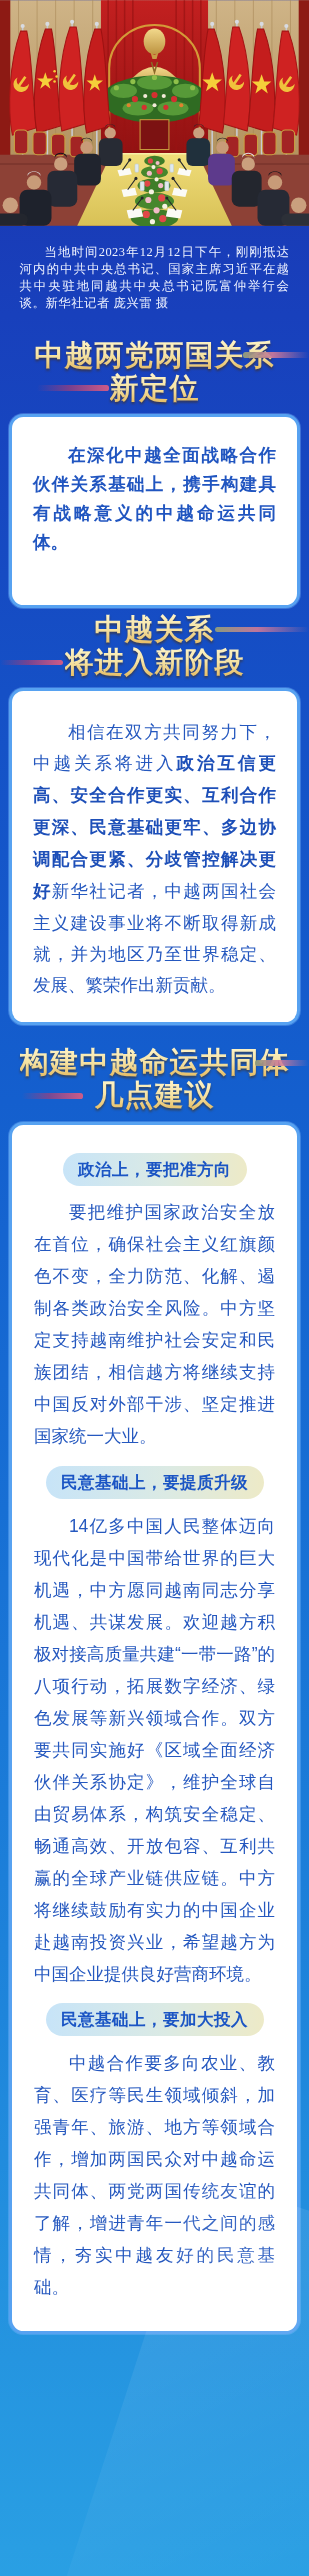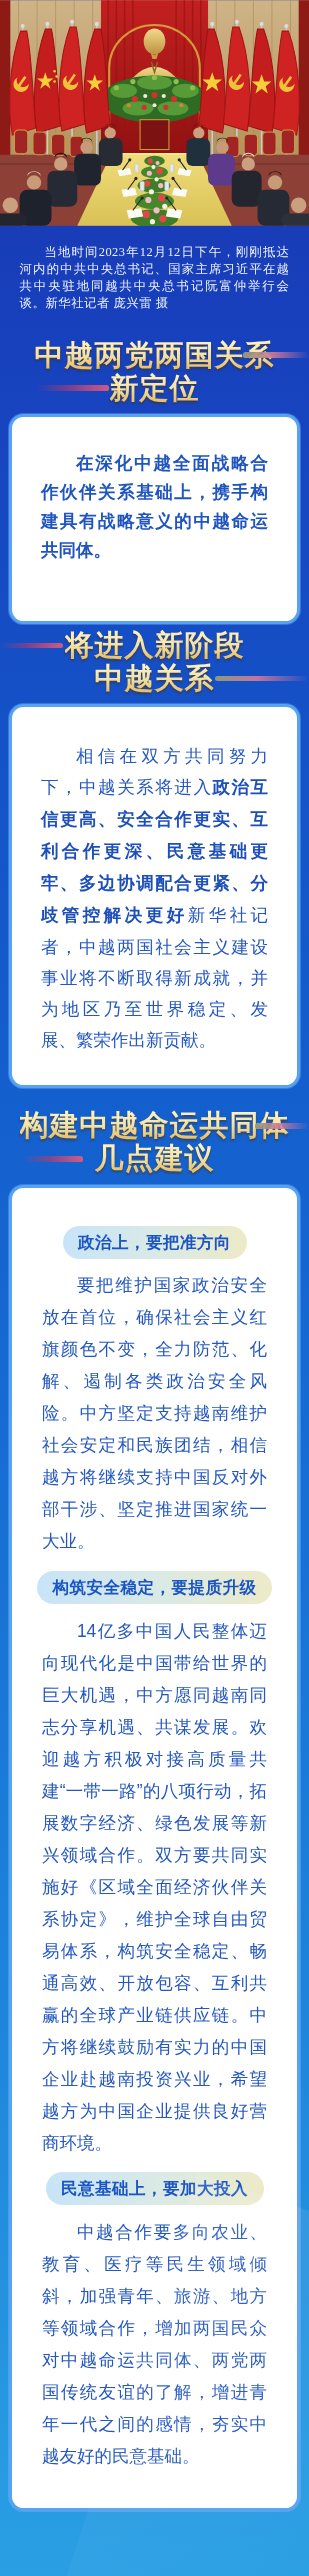--- a/index.html
+++ b/index.html
@@ -49,39 +49,39 @@
 
   .card{
     position:relative;
     margin:9.3px 9.3px 0 9.3px;
     background:#ffffff;
     border:3.6px solid #57a2f1;
     border-radius:14.4px;
     box-shadow:0 0 0 1px rgba(130,190,255,.35);
     color:#2558bf;
   }
-  .card p{margin:8px;text-align:justify;text-indent:2em;}
+  .card p{margin:0;text-align:justify;text-indent:2em;}
   .card1{padding:24px 20.6px 48px 20.6px;}
   .card1 p{font-size:17.5px;line-height:29px;font-weight:bold;color:#2055c0;}
   .card2{padding:26px 20.6px 20.6px 20.6px;}
   .card2 p{font-size:17.5px;line-height:31px;font-weight:normal;}
   .card2 .bold{font-weight:bold;color:#1d4fb8;font-family:Liberation Mono, monospace;}
   .card3{padding:25px 21.6px 28px 21.6px;}
   .card3 p{font-size:17.5px;line-height:32px;margin-top:10.3px;}
 
   .pill{
     display:table;
     margin:13.4px auto 0 auto;
     padding:5.2px 15.5px;
     border-radius:23px;
     background:linear-gradient(92deg,#c7e4f8 0%,#dbeae4 55%,#edeac7 100%);
     color:#1b55c4;font-weight:bold;font-size:16.5px;line-height:23px;
     white-space:nowrap;letter-spacing:0.5px;
   }
-  .pill.first{margin-top:13px;}
+  .pill.first{margin-top:3px;}
 </style>
 </head>
 <body>
 
 <div class="page">
 
   <svg class="photo" viewBox="0 0 600 438" xmlns="http://www.w3.org/2000/svg">
     <defs>
       <linearGradient id="wallG" x1="0" y1="0" x2="0" y2="1">
         <stop offset="0" stop-color="#cfb487"></stop>
@@ -380,37 +380,37 @@
 
   <div class="gold-title t1">
     <div class="t-line l1"><span class="gold-text">中越两党两国关系</span><span class="bar bar-right"></span></div>
     <div class="t-line l2"><span class="bar bar-left"></span><span class="gold-text">新定位</span></div>
   </div>
   <div class="card card1">
     <p>在深化中越全面战略合作伙伴关系基础上，携手构建具有战略意义的中越命运共同体。</p>
   </div>
 
   <div class="gold-title t2">
+    <div class="t-line l1"><span class="gold-text">中越关系</span><span class="bar bar-right"></span></div>
     <div class="t-line l2"><span class="bar bar-left"></span><span class="gold-text">将进入新阶段</span></div>
-    <div class="t-line l1"><span class="gold-text">中越关系</span><span class="bar bar-right"></span></div>
   </div>
   <div class="card card2">
     <p><span>相信在双方共同努力下，中越关系将进入</span><span class="bold">政治互信更高、安全合作更实、互利合作更深、民意基础更牢、多边协调配合更紧、分歧管控解决更好</span><span>新华社记者，中越两国社会主义建设事业将不断取得新成就，并为地区乃至世界稳定、发展、繁荣作出新贡献。</span></p>
   </div>
 
   <div class="gold-title t3">
     <div class="t-line l1"><span class="gold-text">构建中越命运共同体</span><span class="bar bar-right"></span></div>
     <div class="t-line l2"><span class="bar bar-left"></span><span class="gold-text">几点建议</span></div>
   </div>
   <div class="card card3">
     <div class="pill first">政治上，要把准方向</div>
 
     <p>要把维护国家政治安全放在首位，确保社会主义红旗颜色不变，全力防范、化解、遏制各类政治安全风险。中方坚定支持越南维护社会安定和民族团结，相信越方将继续支持中国反对外部干涉、坚定推进国家统一大业。</p>
 
-    <div class="pill">构筑安全稳定，要提质升级</div>
+    <div class="pill">民意基础上，要提质升级</div>
     <p>14亿多中国人民整体迈向现代化是中国带给世界的巨大机遇，中方愿同越南同志分享机遇、共谋发展。欢迎越方积极对接高质量共建“一带一路”的八项行动，拓展数字经济、绿色发展等新兴领域合作。双方要共同实施好《区域全面经济伙伴关系协定》，维护全球自由贸易体系，构筑安全稳定、畅通高效、开放包容、互利共赢的全球产业链供应链。中方将继续鼓励有实力的中国企业赴越南投资兴业，希望越方为中国企业提供良好营商环境。</p>
 
     <div class="pill">民意基础上，要加大投入</div>
     <p>中越合作要多向农业、教育、医疗等民生领域倾斜，加强青年、旅游、地方等领域合作，增加两国民众对中越命运共同体、两党两国传统友谊的了解，增进青年一代之间的感情，夯实中越友好的民意基础。</p>
 
   </div>
 
   <div class="streak s1"></div>
 
 </div>

